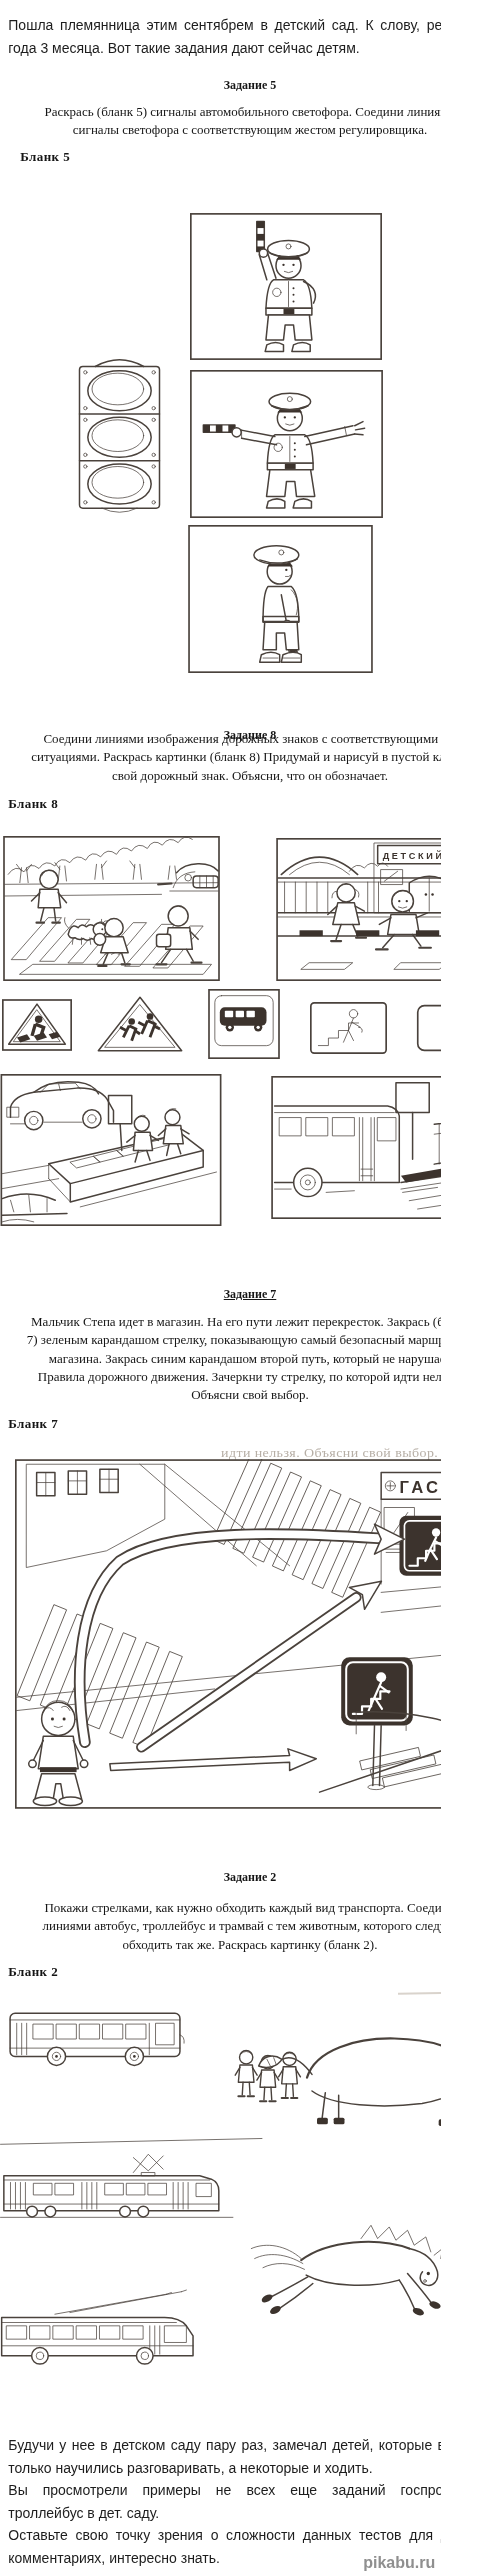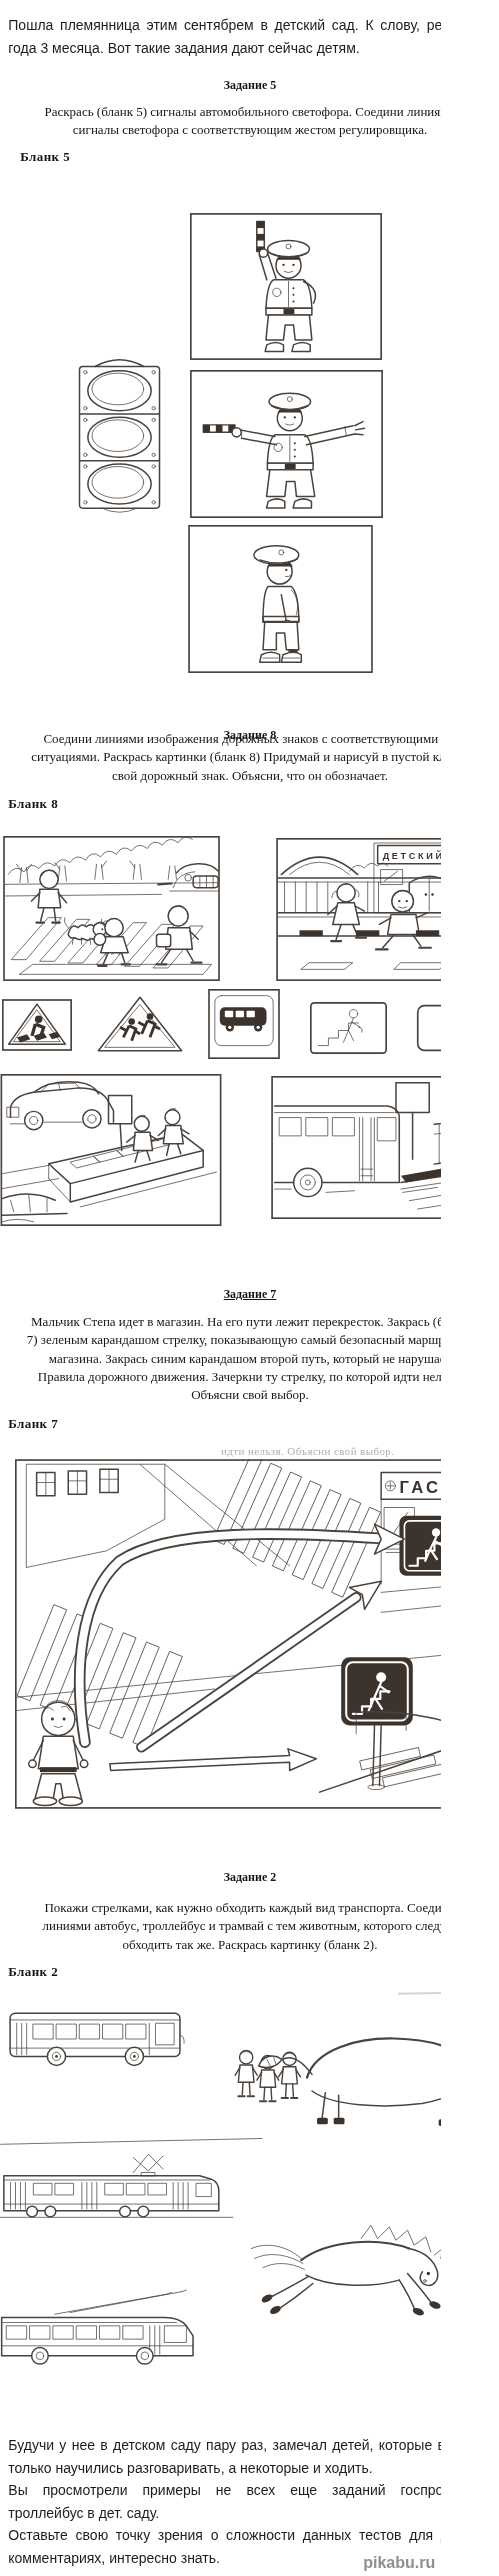--- a/index.html
+++ b/index.html
@@ -8,21 +8,21 @@
   html,body{margin:0;padding:0;background:#ffffff;}
   #page{position:relative;width:441px;height:2576px;background:#fff;overflow:hidden;
         font-family:"Liberation Serif",serif;color:var(--text);}
   .intro,.outro p{font-family:"Liberation Sans",sans-serif;font-size:14px;line-height:23px;
         text-align:justify;color:#1d1d1d;margin:0;}
   .outro p{line-height:22.5px;}
   .abs{position:absolute;}
   .task-title{width:500px;text-align:center;font-weight:bold;font-size:12px;}
   .task-body{left:25px;width:450px;text-align:center;font-size:13px;line-height:18.3px;}
   .form-label{left:8.3px;font-weight:bold;font-size:13px;letter-spacing:0.4px;}
-  .ghost{font-size:11px;color:var(--ghost);transform:scaleY(0.94);letter-spacing:0.4px;}
+  .ghost{font-size:14px;color:var(--ghost);transform:scaleY(0.94);letter-spacing:0.4px;}
   .artifact-line{background:#d9d3cc;height:1.7px;}
   .watermark{font-family:"Liberation Sans",sans-serif;font-size:16px;font-weight:bold;color:var(--watermark);
         text-shadow:-0.8px -0.8px 0 #fff,0.8px -0.8px 0 #fff,-0.8px 0.8px 0 #fff,0.8px 0.8px 0 #fff;}
   
   .ln{fill:none;stroke:var(--ink);stroke-width:1.8;stroke-linecap:round;stroke-linejoin:round;}
   .lnt{fill:none;stroke:var(--ink);stroke-width:0.9;stroke-linecap:round;stroke-linejoin:round;}
   .lnb{fill:none;stroke:var(--ink);stroke-width:2.6;stroke-linecap:round;stroke-linejoin:round;}
   .lnw{fill:none;stroke:#fff;stroke-width:2.6;stroke-linecap:round;stroke-linejoin:round;}
   .fd{fill:var(--dark);stroke:none;}
   .fw{fill:#fff;stroke:var(--ink);stroke-width:1.8;stroke-linejoin:round;}

